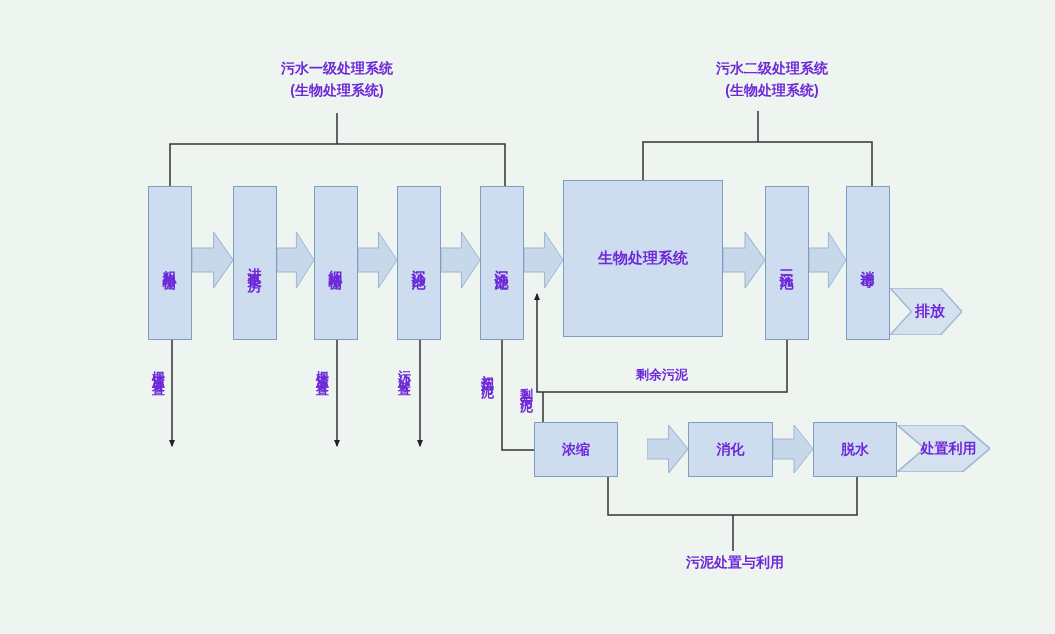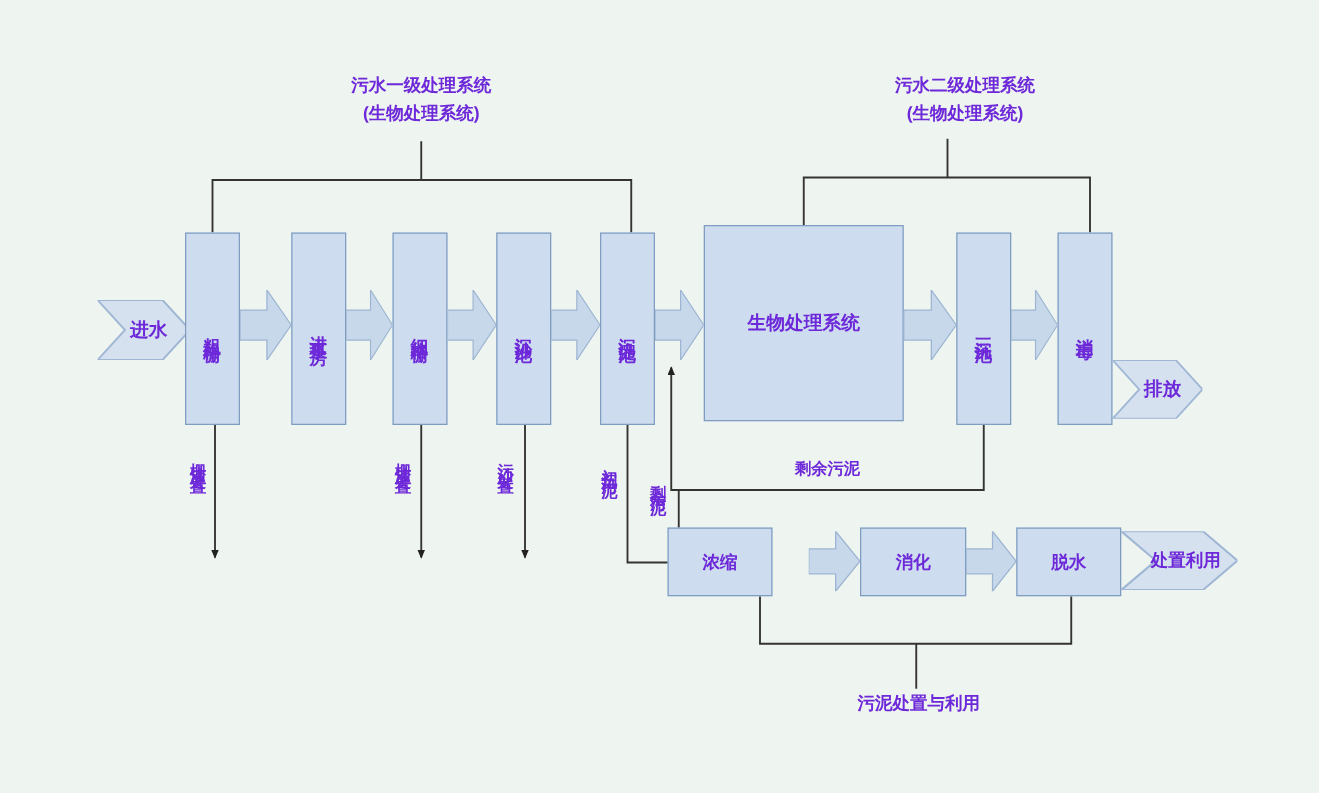--- a/index.html
+++ b/index.html
@@ -50,26 +50,20 @@
 
   <div class="toplabel" style="left:237px;top:58px;width:200px;">
     <div>污水一级处理系统</div>
     <div>(生物处理系统)</div>
   </div>
   <div class="toplabel" style="left:672px;top:58px;width:200px;">
     <div>污水二级处理系统</div>
     <div>(生物处理系统)</div>
   </div>
 
-  <div class="chev" style="left:78px;top:240px;width:74px;height:48px;">
-    <svg width="100%" height="100%" viewBox="0 0 74 48" preserveAspectRatio="none">
-      <polygon points="0,0 52,0 74,24 52,48 0,48 22,24" fill="#d6e1f0" stroke="#9fb6d4" stroke-width="1.5"></polygon>
-    </svg>
-    <div class="chev-text" style="padding-left:8px;box-sizing:border-box;">进水</div>
-  </div>
 
   <div class="vbox" style="left:148px;top:186px;width:44px;height:154px;">
     <span class="vlabel">粗格栅</span>
   </div>
   <div class="vbox" style="left:233px;top:186px;width:44px;height:154px;">
     <span class="vlabel">进水泵房</span>
   </div>
   <div class="vbox" style="left:314px;top:186px;width:44px;height:154px;">
     <span class="vlabel">细格栅</span>
   </div>

